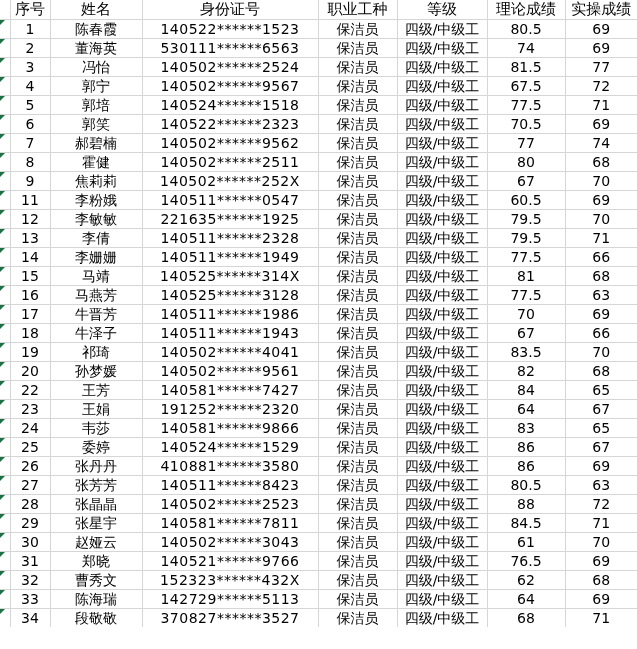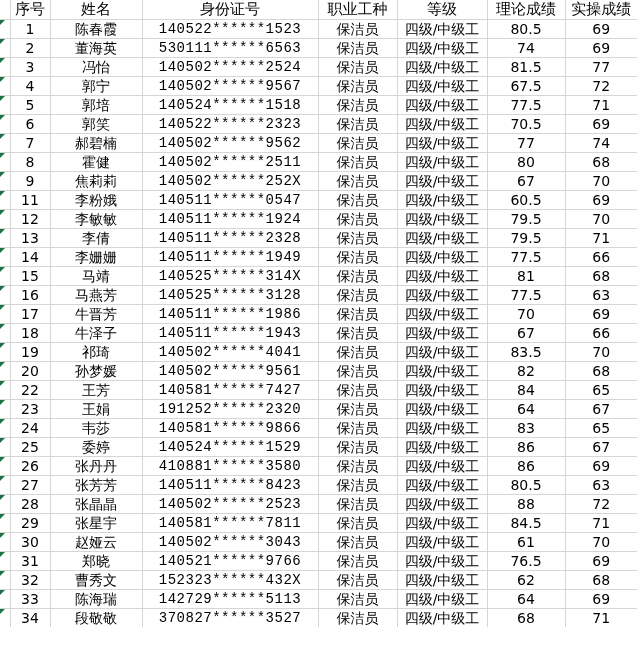--- a/index.html
+++ b/index.html
@@ -27,21 +27,21 @@
     font-size: 14px;
     font-weight: normal;
     text-align: center;
     vertical-align: middle;
     white-space: nowrap;
     overflow: hidden;
     position: relative;
   }
   table.sheet thead th { height: 19px; line-height: 19px; font-size: 15px; }
   table.sheet tbody td { height: 18px; line-height: 18px; }
-  td.idnum { font-size: 14px; letter-spacing: 0.5px; font-family: Liberation Mono, monospace; }
+  td.idnum { font-size: 14px; letter-spacing: 0.5px; }
   td.tri-cell::before {
     content: "";
     position: absolute;
     top: 0; left: 0;
     width: 0; height: 0;
     border-top: 5px solid var(--triangle);
     border-right: 5px solid transparent;
   }
   
   table.sheet { border-style: hidden; }        
@@ -171,21 +171,21 @@
     <td class="idnum">140511******0547</td>
     <td>保洁员</td>
     <td>四级/中级工</td>
     <td>60.5</td>
     <td>69</td>
   </tr>
       <tr>
     <td class="tri-cell"><span></span></td>
     <td>12</td>
     <td>李敏敏</td>
-    <td class="idnum">140511******1924</td>
+    <td class="idnum">221635******1925</td>
     <td>保洁员</td>
     <td>四级/中级工</td>
     <td>79.5</td>
     <td>70</td>
   </tr>
       <tr>
     <td class="tri-cell"><span></span></td>
     <td>13</td>
     <td>李倩</td>
     <td class="idnum">140511******2328</td>

